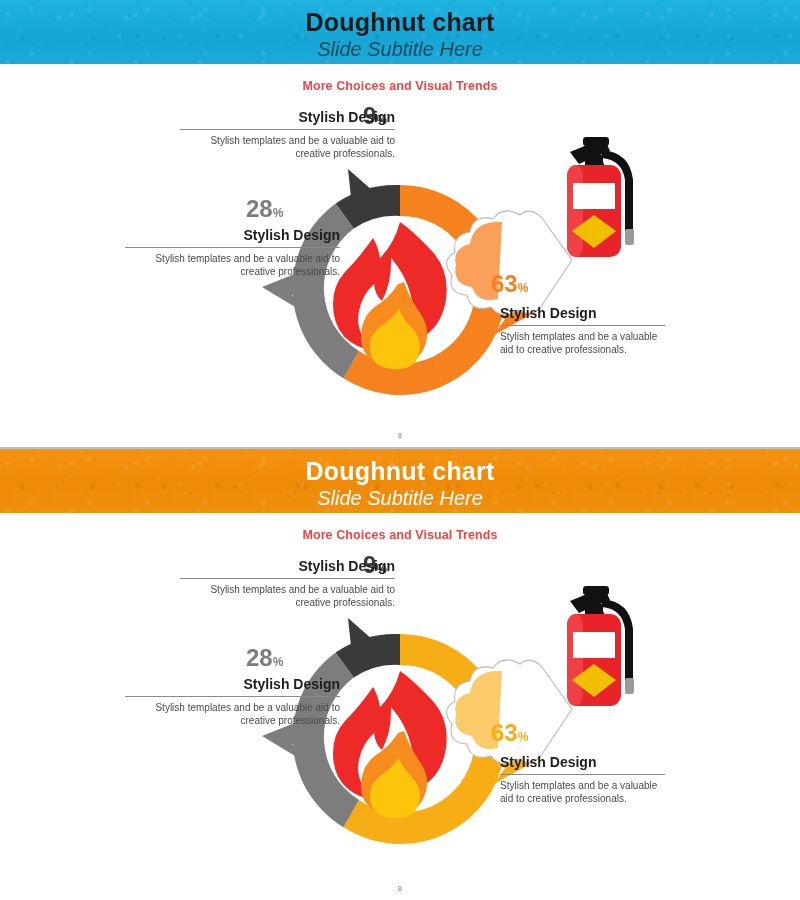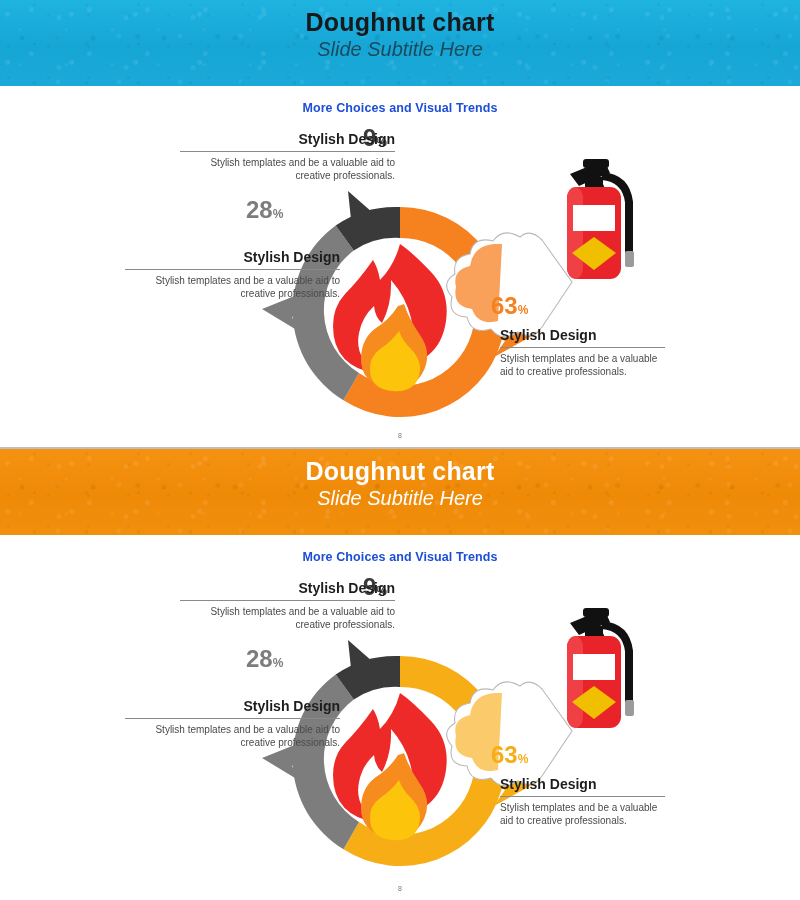--- a/index.html
+++ b/index.html
@@ -8,21 +8,21 @@
     background:#ffffff;
     font-family:"Liberation Sans", sans-serif;
     overflow:hidden;
   }
   .deck{width:800px;height:900px;display:flex;flex-direction:column;}
 
   .slide{position:relative;width:800px;height:447px;background:#fff;overflow:hidden;}
   .slide + .slide{border-top:2px solid #bfbfbf;height:451px;}
 
   
-  .band{position:relative;width:800px;height:86px;overflow:hidden;}
+  .band{position:relative;width:800px;height:64px;overflow:hidden;}
   .band .tex{position:absolute;inset:0;opacity:.17;
     background-image:
       radial-gradient(circle at 12% 30%, rgba(255,255,255,.55) 0 2px, transparent 3px),
       radial-gradient(circle at 31% 72%, rgba(0,0,0,.35) 0 2px, transparent 3px),
       radial-gradient(circle at 54% 22%, rgba(255,255,255,.5) 0 2px, transparent 3px),
       radial-gradient(circle at 72% 61%, rgba(0,0,0,.3) 0 2px, transparent 3px),
       radial-gradient(circle at 88% 35%, rgba(255,255,255,.45) 0 2px, transparent 3px),
       radial-gradient(circle at 21% 50%, rgba(0,0,0,.25) 0 1px, transparent 2px),
       radial-gradient(circle at 44% 85%, rgba(255,255,255,.4) 0 1px, transparent 2px),
       radial-gradient(circle at 66% 12%, rgba(0,0,0,.3) 0 1px, transparent 2px),
@@ -32,21 +32,21 @@
   .band-blue{background:linear-gradient(180deg,#1fb3e0 0%,#16a6d6 55%,#1aa9d8 100%);}
   .band-orange{background:linear-gradient(180deg,#f59211 0%,#ef8a07 55%,#f0900d 100%);}
   .band-inner{position:relative;z-index:2;text-align:center;padding-top:8px;}
   .band-title{font-size:25px;font-weight:bold;letter-spacing:.2px;line-height:1.12;}
   .band-sub{font-size:20px;line-height:1.2;margin-top:1px;font-style:italic;}
   .t-dark .band-title{color:#17191c;}
   .t-dark .band-sub{color:#1b4a5c;}
   .t-light .band-title{color:#ffffff;}
   .t-light .band-sub{color:#ffffff;}
 
-  .section-title{text-align:center;font-size:12.5px;font-weight:bold;color:#1d4ed8;margin-top:15px;letter-spacing:.1px;}
+  .section-title{text-align:center;font-size:12.5px;font-weight:bold;color:#ef4444;margin-top:15px;letter-spacing:.1px;}
 
   
   .canvas{position:relative;width:800px;height:300px;margin-top:4px;}
 
   .svgwrap{position:absolute;left:0;top:0;width:800px;height:300px;}
 
   
   .callout{position:absolute;width:215px;}
   .callout .hd{font-size:14px;font-weight:bold;color:#1d1d1d;line-height:1.15;}
   .callout .rule{height:1px;background:#8a8a8a;margin:4px 0 4px 0;}
@@ -60,21 +60,21 @@
   .pct-dark{color:#3a3a3a;}
   .pct-gray{color:#7d7d7d;}
   .pct-o{color:#f5811f;}
   .pct-a{color:#f7ad16;}
 
   .co-9   {left:180px;top:12px;}
   .co-28  {left:125px;top:130px;}
   .co-63  {left:500px;top:208px;width:165px;}
 
   .p-9 {left:363px;top:7px;}
-  .p-28{left:246px;top:79px;}
+  .p-28{left:246px;top:100px;}
   .p-63{left:491px;top:175px;}
 
   .pagenum{position:absolute;left:0;right:0;bottom:8px;text-align:center;font-size:7px;color:#7a7a7a;}
 </style>
 </head>
 <body>
 
 <div class="deck">
 
   <section class="slide">

